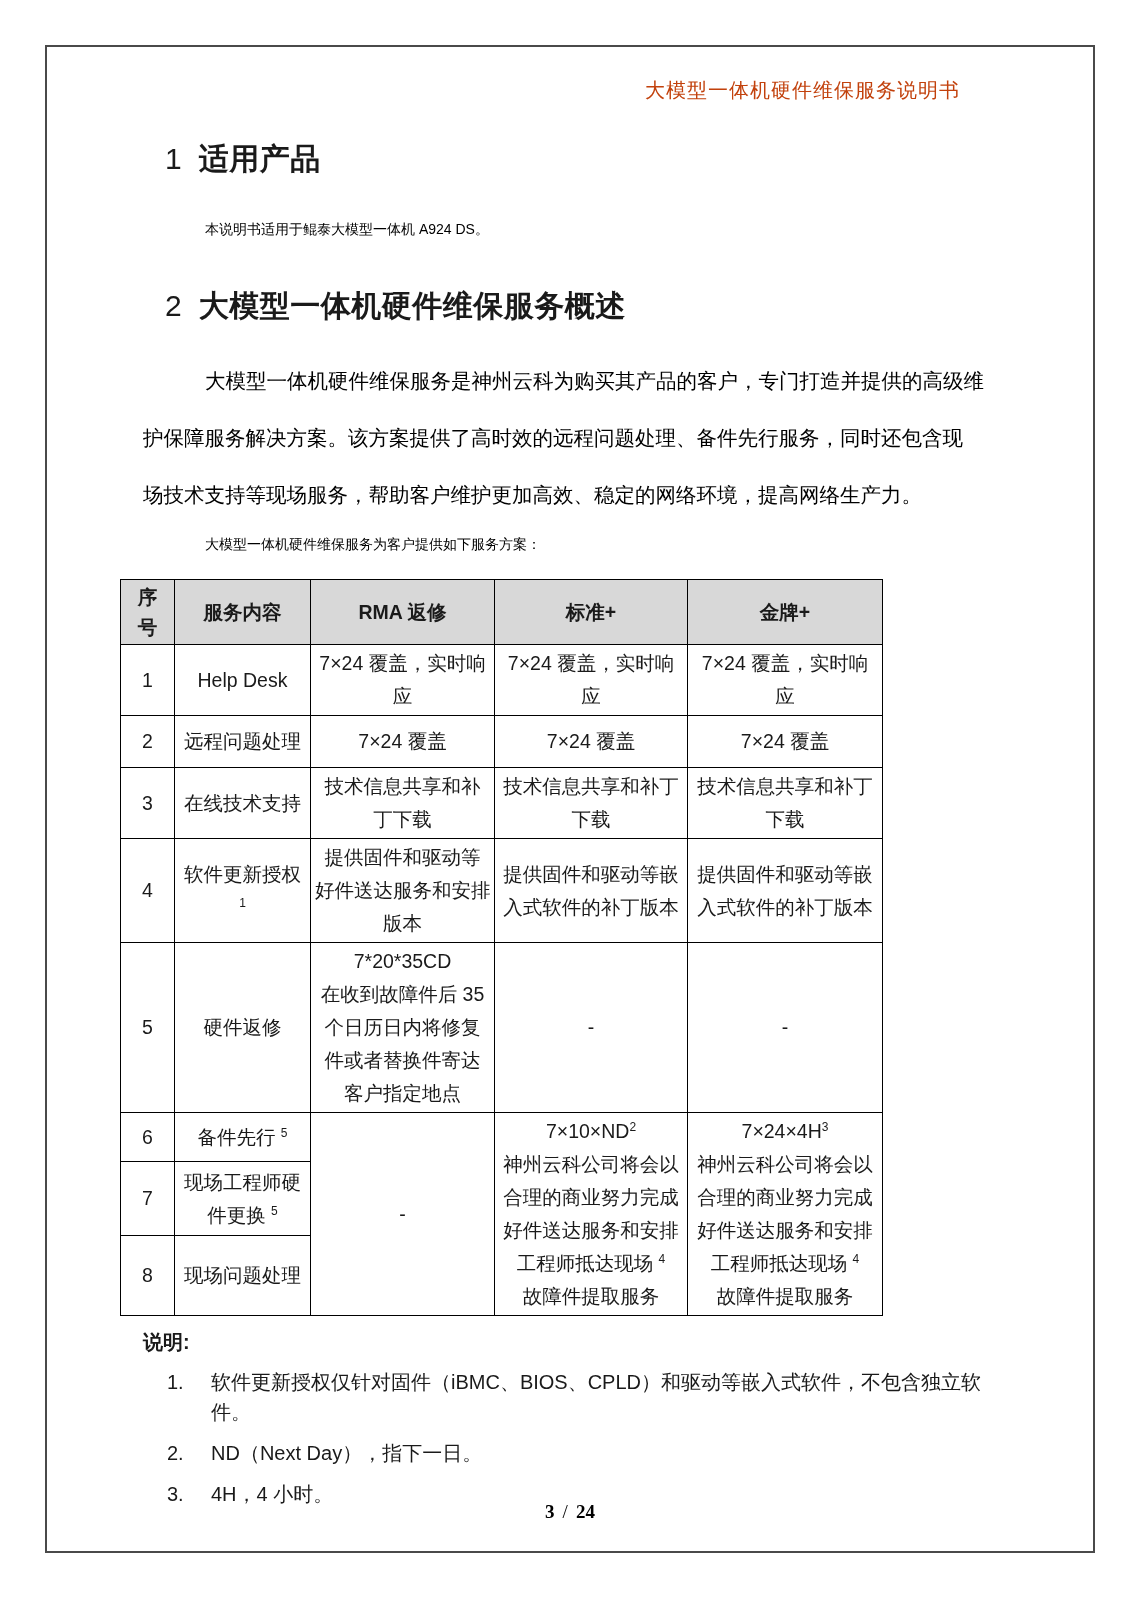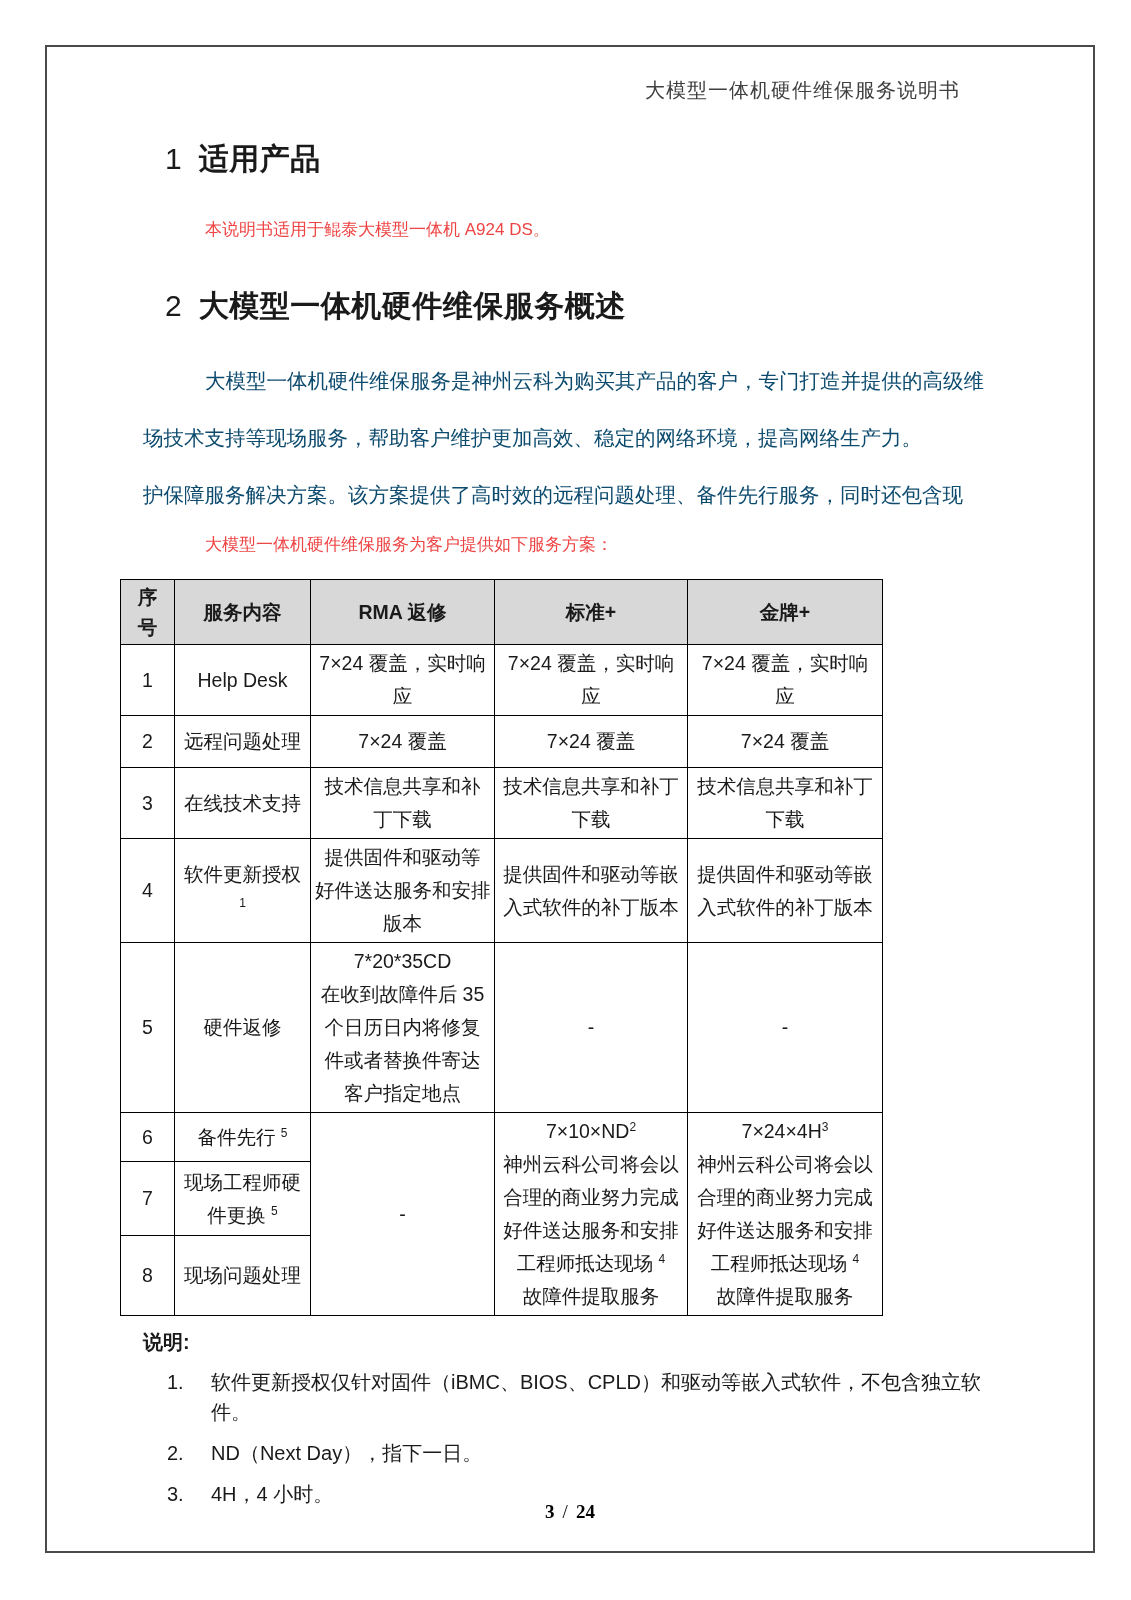--- a/index.html
+++ b/index.html
@@ -15,40 +15,40 @@
     border:2px solid #4a4a4a;
     box-sizing:border-box;
     background:#ffffff;
     overflow:hidden;
   }
   
   .header-note{
     margin:30px 133px 0 0;
     text-align:right;
     font-family:"Liberation Serif","DejaVu Serif",serif;
-    font-size:20px;line-height:26px;color:#404040;
+    font-size:20px;line-height:26px;color:#c2410c;
     letter-spacing:1px;
   }
   
   .sec-heading{
     margin-left:118px;
     font-size:30px;line-height:40px;
     display:flex;align-items:baseline;
   }
   .sec-heading .num{font-weight:400;margin-right:17px;}
   .sec-heading .ttl{font-weight:700;letter-spacing:0.5px;}
   .h1{margin-top:36px;}
   .h2{margin-top:42px;}
   
-  .body-text{font-size:17px;line-height:29px;color:#ef4444;}
+  .body-text{font-size:14px;line-height:29px;color:#000000;}
   .p-sec1{margin:36px 95px 0 96px;text-indent:62px;}
   .para-line{
     margin:0 90px 0 96px;
     font-size:20.5px;line-height:57px;height:57px;
-    color:#0c4a6e;white-space:nowrap;
+    color:#000000;white-space:nowrap;
     text-align:justify;
   }
   .para{margin-top:26px;}
   .para-line.first{text-indent:62px;}
   .table-intro{margin:7px 95px 9px 96px;text-indent:62px;}
   
   .svc-table{
     margin:20px 0 0 73px;
     border-collapse:collapse;
     table-layout:fixed;
@@ -119,22 +119,22 @@
 
   <div class="body-text p-sec1">本说明书适用于鲲泰大模型一体机 A924 DS。</div>
 
   <div class="sec-heading h2">
     <span class="num">2</span>
     <span class="ttl">大模型一体机硬件维保服务概述</span>
   </div>
 
   <div class="para">
     <div class="para-line first">大模型一体机硬件维保服务是神州云科为购买其产品的客户，专门打造并提供的高级维</div>
+    <div class="para-line">护保障服务解决方案。该方案提供了高时效的远程问题处理、备件先行服务，同时还包含现</div>
     <div class="para-line">场技术支持等现场服务，帮助客户维护更加高效、稳定的网络环境，提高网络生产力。</div>
-    <div class="para-line">护保障服务解决方案。该方案提供了高时效的远程问题处理、备件先行服务，同时还包含现</div>
   </div>
 
   <div class="body-text table-intro">大模型一体机硬件维保服务为客户提供如下服务方案：</div>
 
   <table class="svc-table">
     <colgroup>
       <col class="c0">
         <col class="c1">
         <col class="c2">
         <col class="c3">

